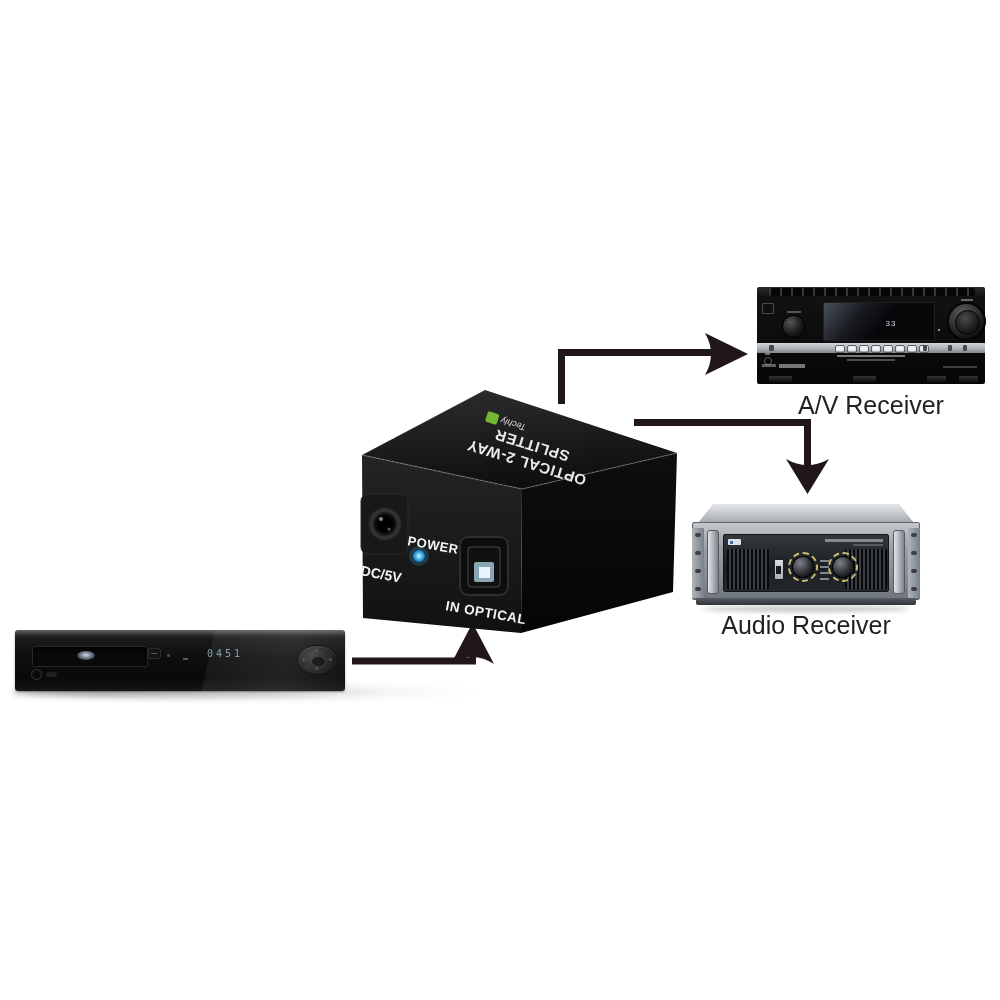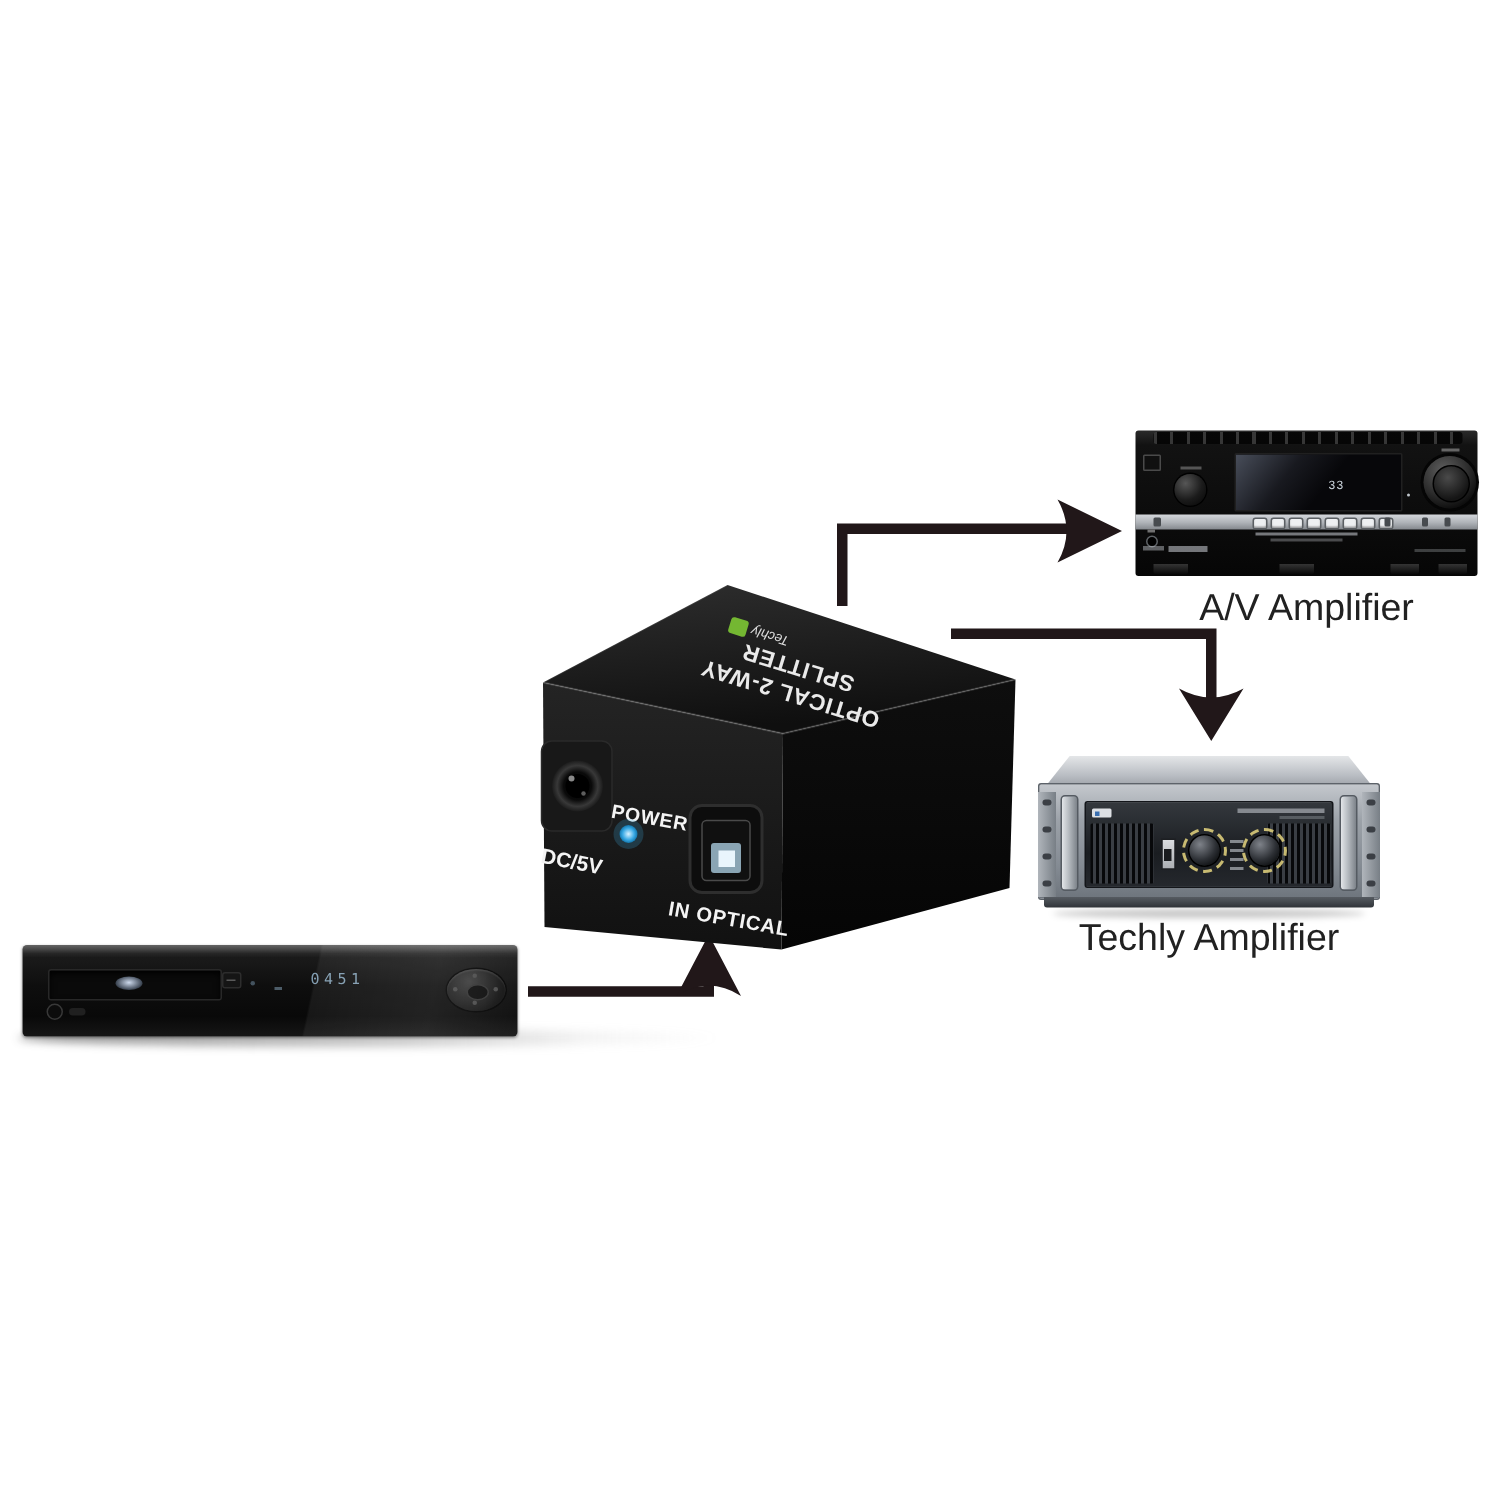--- a/index.html
+++ b/index.html
@@ -250,21 +250,21 @@
     <div class="txtbar" style="left:80px;top:68px;width:68px;height:2px;"></div>
     <div class="txtbar" style="left:90px;top:72px;width:48px;height:2px;opacity:.6;"></div>
     <div class="txtbar" style="left:5px;top:77px;width:14px;height:3px;opacity:.8;"></div>
     <div class="txtbar" style="left:22px;top:77px;width:26px;height:4px;"></div>
     <div class="txtbar" style="left:186px;top:79px;width:34px;height:2px;opacity:.5;"></div>
     <div class="rc-feet" style="left:12px;"></div>
     <div class="rc-feet" style="left:96px;"></div>
     <div class="rc-feet" style="left:170px;width:19px;"></div>
     <div class="rc-feet" style="left:202px;width:19px;"></div>
   </div>
-  <div class="label" style="left:757px;top:391px;width:228px;">A/V Amplifier</div>
+  <div class="label" style="left:757px;top:391px;width:228px;">A/V Receiver</div>
 
   <div class="amp" style="z-index:2;">
     <div class="amp-top"></div>
     <div class="amp-front"></div>
     <div class="amp-ear" style="left:0;">
       <span class="ear-hole" style="top:5px;"></span>
       <span class="ear-hole" style="top:23px;"></span>
       <span class="ear-hole" style="top:41px;"></span>
       <span class="ear-hole" style="top:59px;"></span>
     </div>
@@ -292,15 +292,15 @@
       <div class="amp-ind">
         <span></span>
           <span></span>
           <span></span>
           <span></span>
       </div>
     </div>
     <div class="amp-bottom"></div>
     <div class="amp-shadow"></div>
   </div>
-  <div class="label" style="left:692px;top:611px;width:228px;">Techly Amplifier</div>
+  <div class="label" style="left:692px;top:611px;width:228px;">Audio Receiver</div>
 
 </div>
 
 </body></html>

